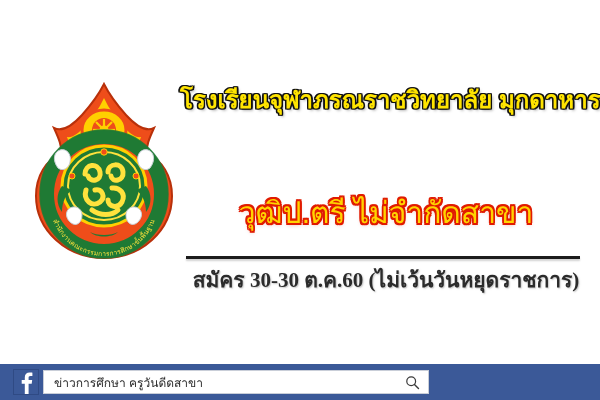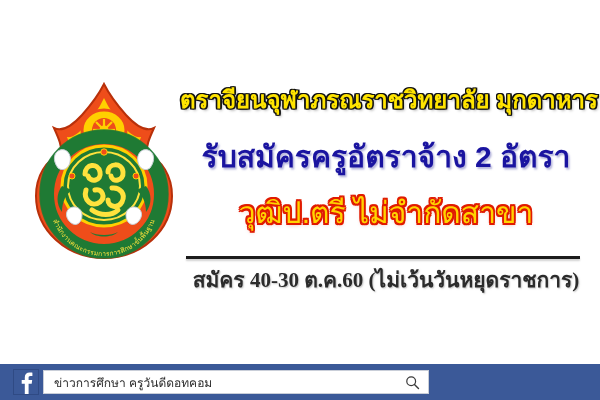--- a/index.html
+++ b/index.html
@@ -237,36 +237,35 @@
       <path d="M118 104 C 124 112, 124 122, 118 130 C 118 120, 114 112, 108 108 Z" fill="#1f7a34"></path>
       <path d="M62 150 C 68 156, 84 156, 90 150 C 84 154, 68 154, 62 150 Z" fill="#1f7a34"></path>
 
       <circle cx="44" cy="94" r="3" fill="#ee4d1a" stroke="#ffd000" stroke-width="1"></circle>
       <circle cx="108" cy="94" r="3" fill="#ee4d1a" stroke="#ffd000" stroke-width="1"></circle>
       <circle cx="76" cy="70" r="3.2" fill="#ee4d1a" stroke="#ffd000" stroke-width="1"></circle>
     </svg>
   </div>
 
   <div class="text-block">
-    <div class="line line-1">ตราจียนจุฬาภรณราชวิทยาลัย มุกดาหาร</div>
-    <div class="line line-2">รับสมัครครูอัตราจ้าง 2 อัตรา</div>
+    <div class="line line-1">โรงเรียนจุฬาภรณราชวิทยาลัย มุกดาหาร</div>
     <div class="line line-3">วุฒิป.ตรี ไม่จำกัดสาขา</div>
     <div class="divider"></div>
-    <div class="line line-4">สมัคร 40-30 ต.ค.60 (ไม่เว้นวันหยุดราชการ)</div>
+    <div class="line line-4">สมัคร 30-30 ต.ค.60 (ไม่เว้นวันหยุดราชการ)</div>
   </div>
 
   <div class="fb-bar">
     <div class="fb-logo">
       <svg width="24" height="24" viewBox="0 0 24 24" xmlns="http://www.w3.org/2000/svg">
         <rect x="0" y="0" width="24" height="24" fill="#3b5998"></rect>
         <path d="M14.6 24V13.8h3.1l0.47-3.7h-3.57V7.75c0-1.06 0.3-1.79 1.84-1.79h1.96V2.67C18.06 2.62 16.9 2.5 15.55 2.5c-2.82 0-4.75 1.7-4.75 4.83v2.77H7.7v3.7h3.1V24h3.8z" fill="#ffffff"></path>
       </svg>
     </div>
     <div class="fb-search">
-      <span class="fb-search-text" title="ค้นหา">ข่าวการศึกษา ครูวันดีดอทคอม</span>
+      <span class="fb-search-text" title="ค้นหา">ข่าวการศึกษา ครูวันดีดสาขา</span>
       <span class="fb-search-icon">
         <svg width="15" height="15" viewBox="0 0 16 16" xmlns="http://www.w3.org/2000/svg">
           <circle cx="6.6" cy="6.6" r="4.7" fill="none" stroke="#3a3a3a" stroke-width="1.3"></circle>
           <line x1="10.1" y1="10.1" x2="14.4" y2="14.4" stroke="#3a3a3a" stroke-width="1.5" stroke-linecap="round"></line>
         </svg>
       </span>
     </div>
   </div>
 
 </div>

